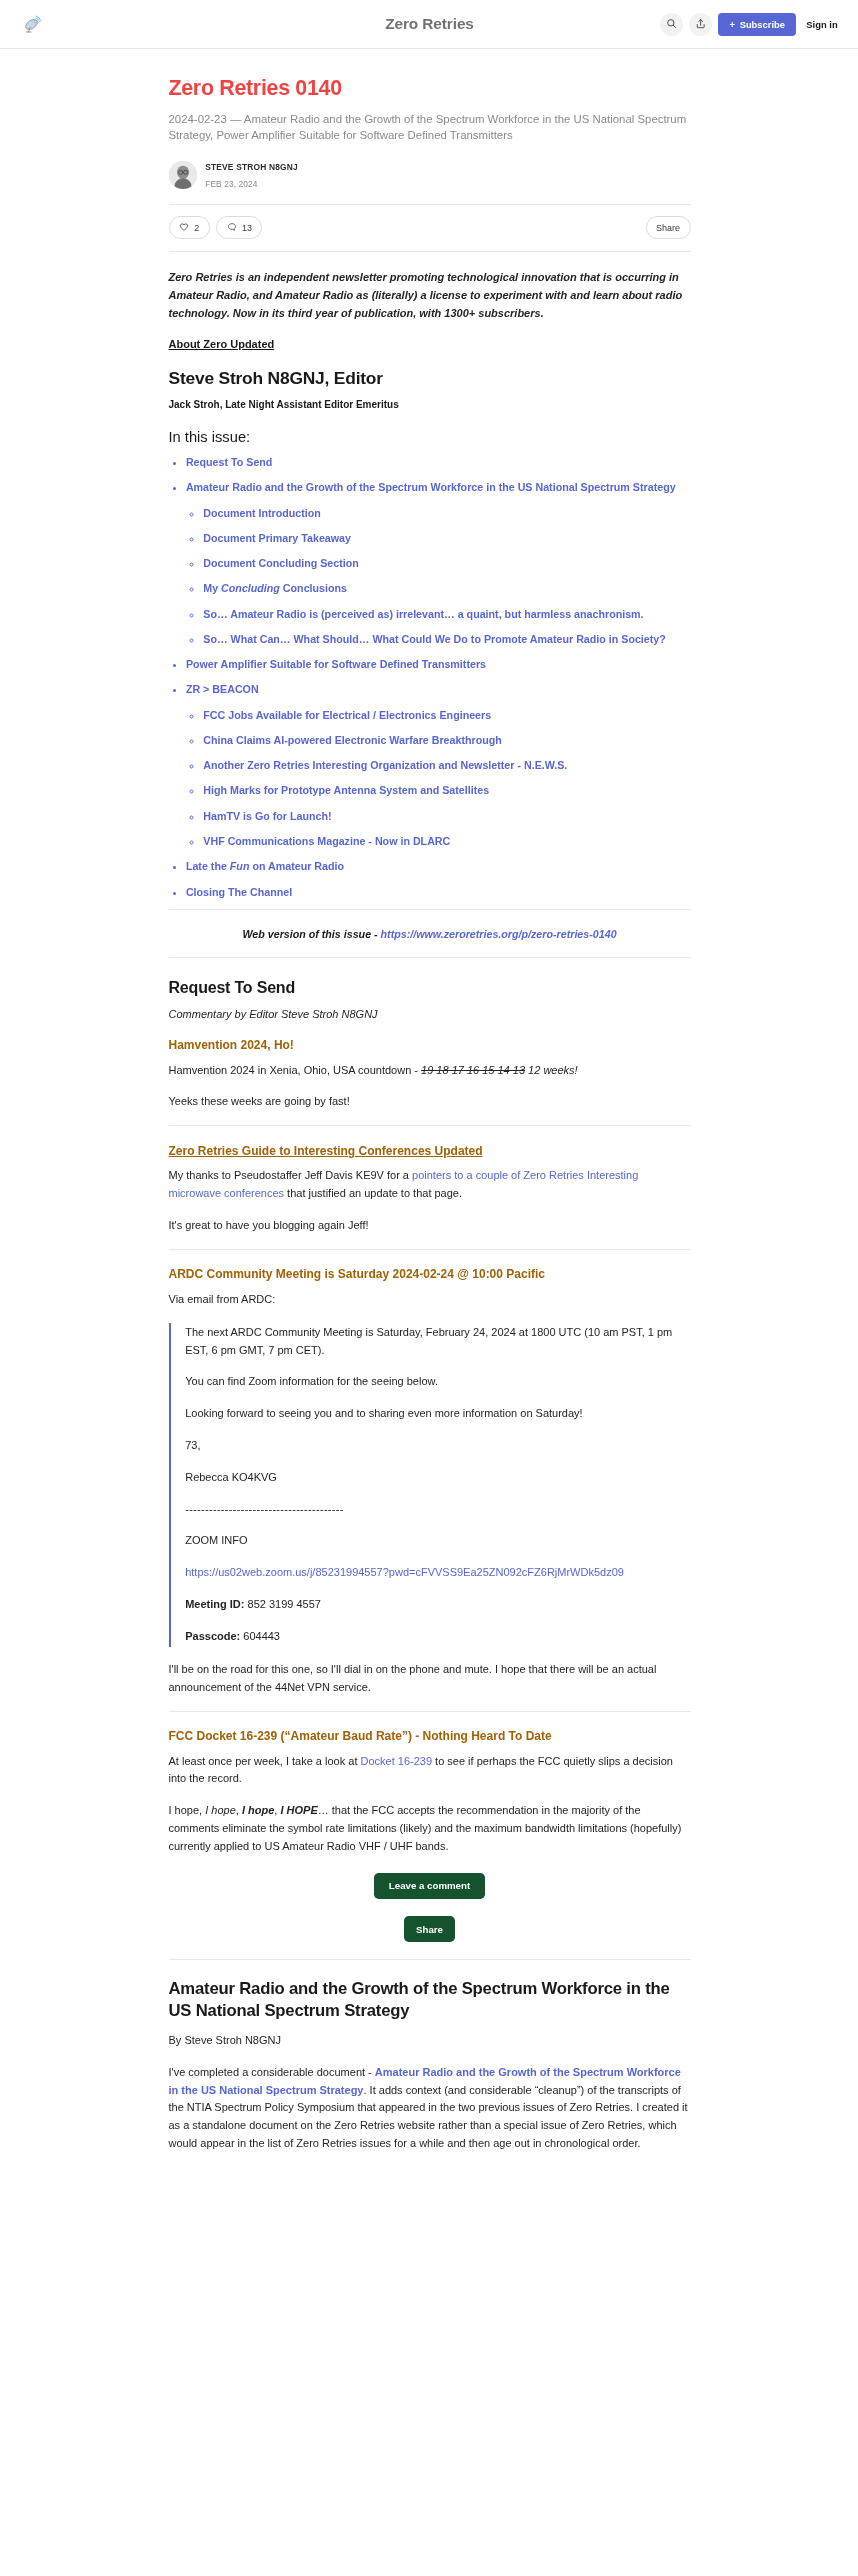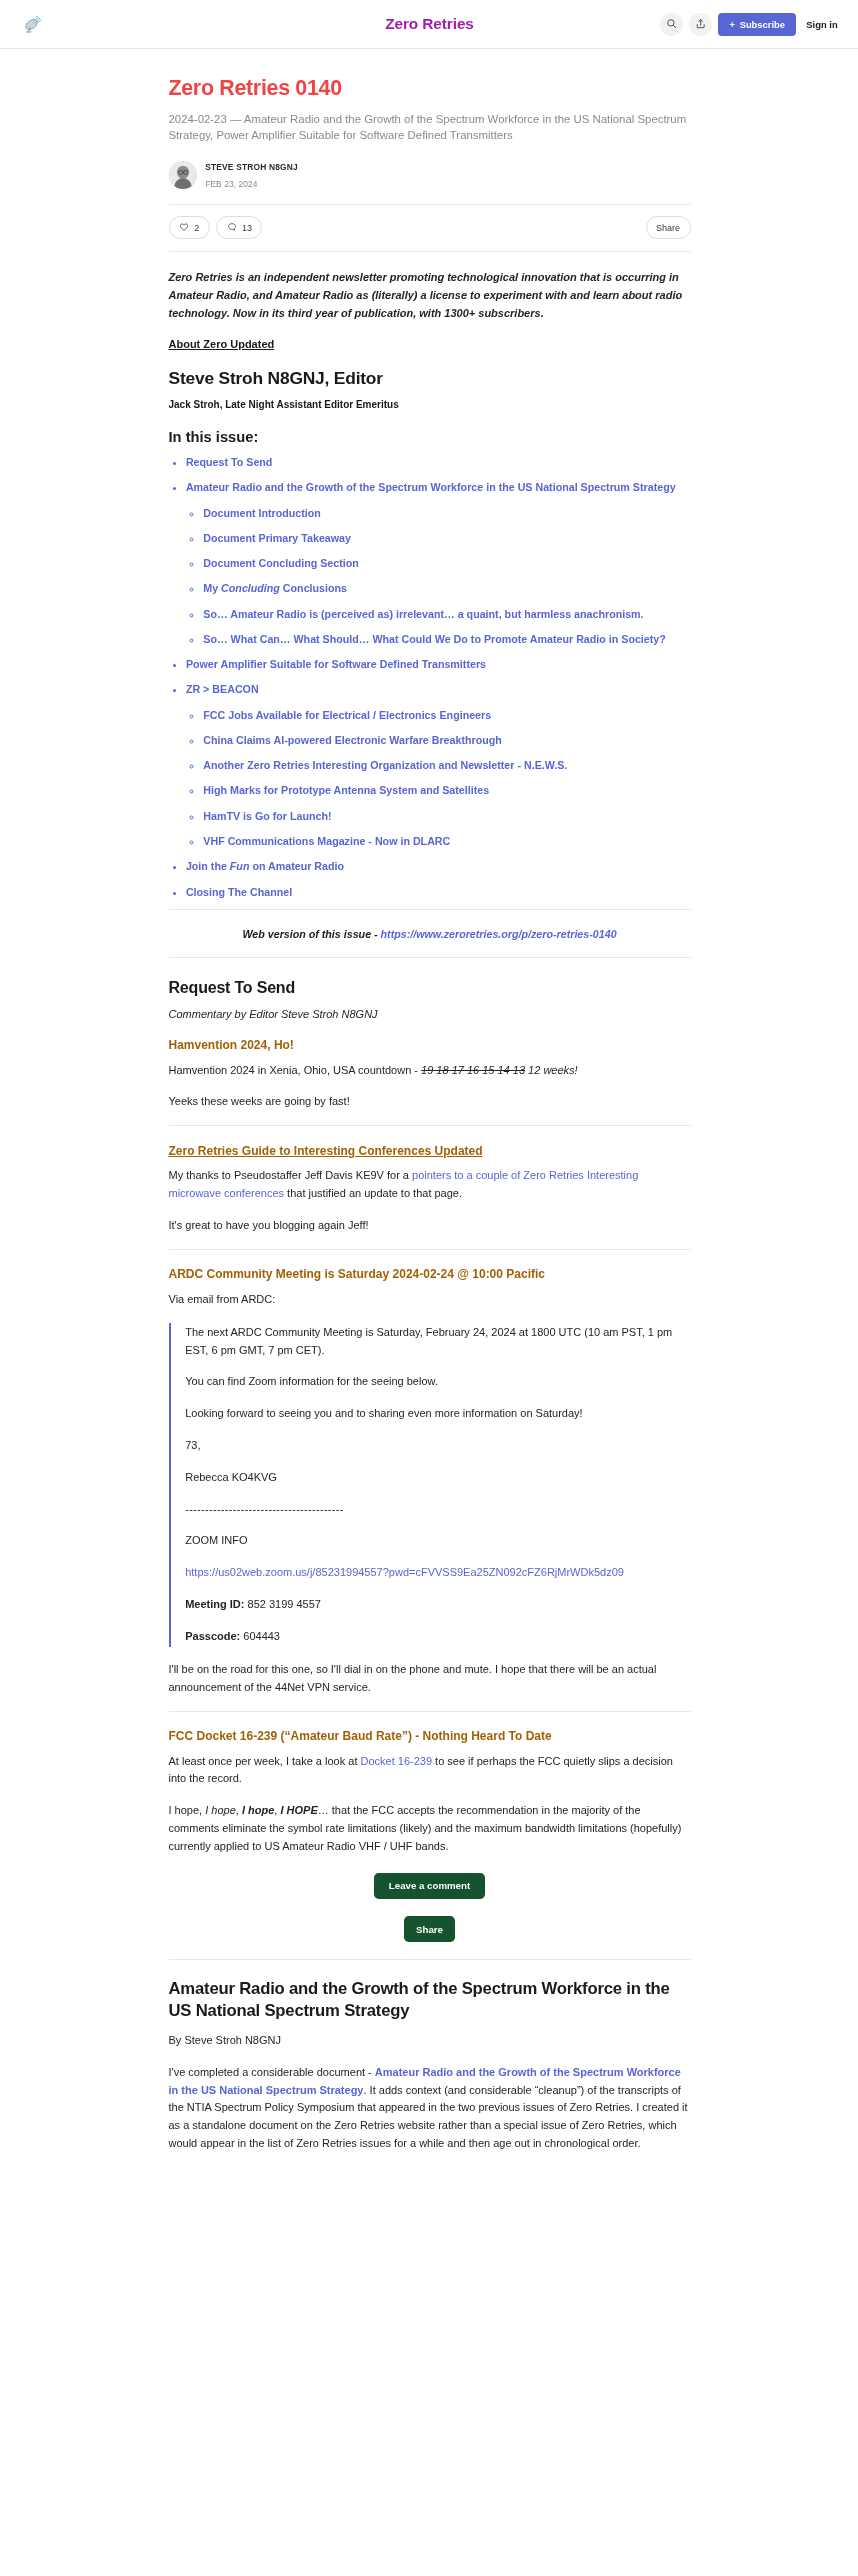--- a/index.html
+++ b/index.html
@@ -22,21 +22,21 @@
     background: #fff;
   }
   .logo-wrap { width: 31px; height: 31px; display: flex; align-items: center; justify-content: center; }
   .pub-title {
     position: absolute;
     left: 0; right: 0;
     text-align: center;
     font-size: 15.4px;
     font-weight: 700;
     letter-spacing: -0.1px;
-    color: #a21caf;
+    color: #737373;
     pointer-events: none;
   }
   .topbar-right {
     margin-left: auto;
     display: flex;
     align-items: center;
     gap: 6px;
     z-index: 2;
   }
   .icon-btn {
@@ -149,21 +149,21 @@
     font-weight: 700;
     margin: 0 0 8px 0;
     color: #a16207;
     line-height: 1.3;
   }
   h3.sub.underline { text-decoration: underline; }
   .editor-name {
     font-size: 17.4px; font-weight: 700; margin: 0 0 9.4px 0; letter-spacing: -0.2px;
   }
   .editor-sub { font-size: 10px; font-weight: 700; margin: 0 0 19px 0; }
-  .in-this-issue { font-size: 14.7px; font-weight: 700; margin: 0 0 9.4px 0; }
+  .in-this-issue { font-size: 14.7px; font-weight: 400; margin: 0 0 9.4px 0; }
 
   ul.toc { margin: 0 0 6.7px 0; padding-left: 17.4px; }
   ul.toc > li {
     font-size: 10.7px;
     line-height: 1.55;
     margin-bottom: 8.7px;
     color: #5766d4;
   }
   ul.toc ul {
     list-style-type: circle;
@@ -341,21 +341,21 @@
         <ul>
           <li><a href="#" style="font-weight:700">FCC Jobs Available for Electrical / Electronics Engineers</a></li>
           <li><a href="#" style="font-weight:700">China Claims AI-powered Electronic Warfare Breakthrough</a></li>
           <li><a href="#" style="font-weight:700">Another Zero Retries Interesting Organization and Newsletter - N.E.W.S.</a></li>
           <li><a href="#" style="font-weight:700">High Marks for Prototype Antenna System and Satellites</a></li>
           <li><a href="#" style="font-weight:700">HamTV is Go for Launch!</a></li>
           <li><a href="#" style="font-weight:700">VHF Communications Magazine - Now in DLARC</a></li>
         </ul>
       </li>
       <li>
-        <a href="#" style="font-weight:700"><span>Join the </span><span class="it">Fun</span><span> on Amateur Radio</span></a>
+        <a href="#" style="font-weight:700"><span>Late the </span><span class="it">Fun</span><span> on Amateur Radio</span></a>
       </li>
       <li>
         <a href="#" style="font-weight:700">Closing The Channel</a>
       </li>
     </ul>
 
     <div class="webver">
       <span>Web version of this issue - </span><a href="#">https://www.zeroretries.org/p/zero-retries-0140</a>
     </div>
 

